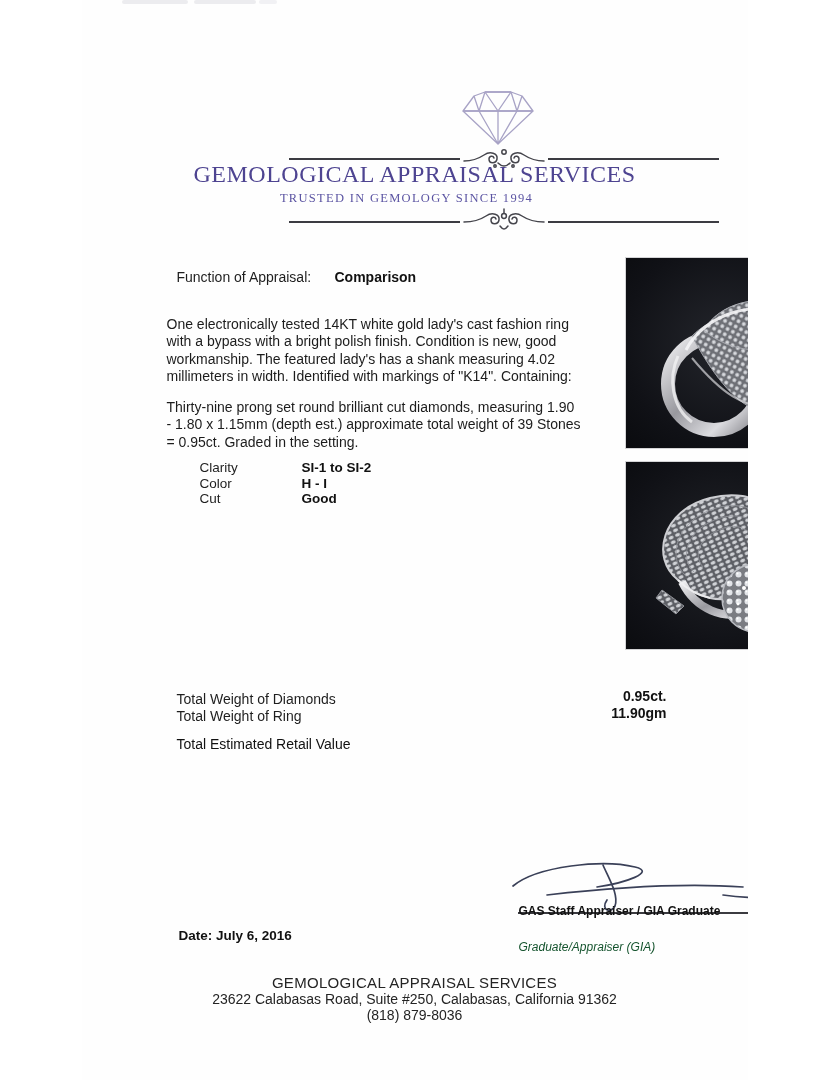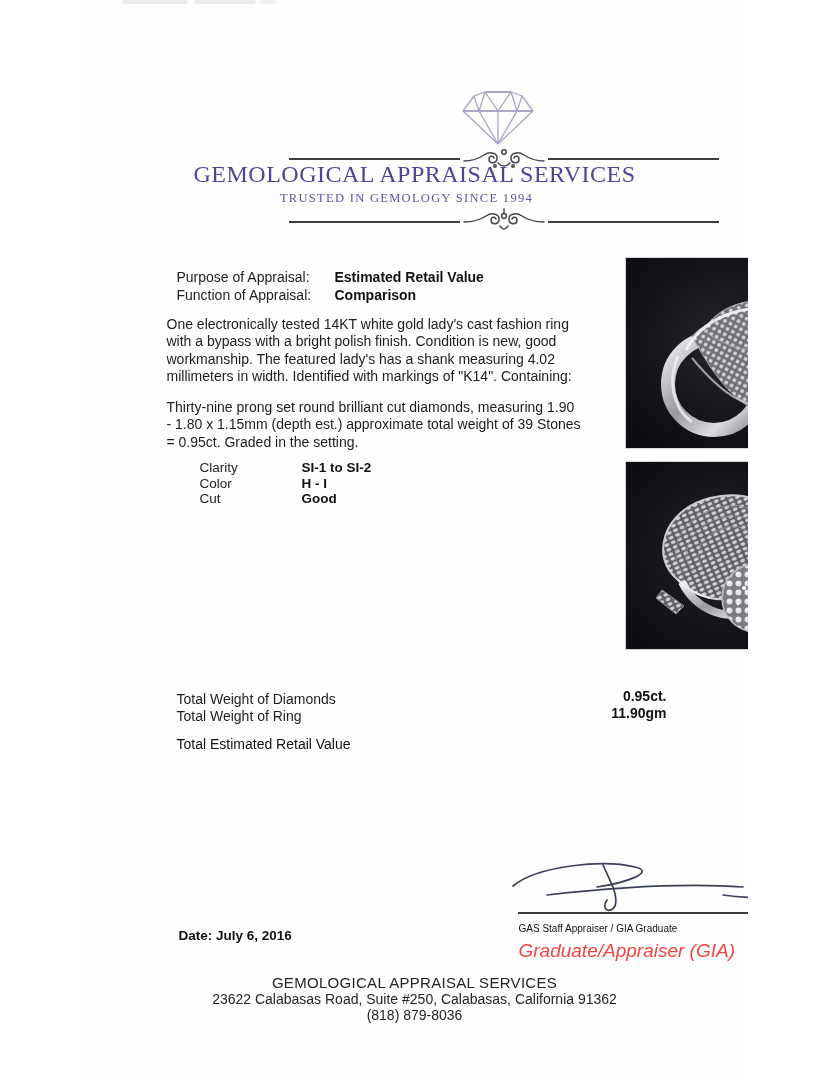--- a/index.html
+++ b/index.html
@@ -57,22 +57,22 @@
 
   
   .tot-labels { left:95px; top:691px; font-size:14px; line-height:17px; }
   .tot-values { left:455px; top:688px; width:130px; text-align:right; font-weight:bold; font-size:14px; line-height:17px; color:#111; }
   .retail-label { left:95px; top:736px; font-weight:normal; font-size:14px; color:#111; }
   .retail-value { left:673px; top:734px; width:75px; display:flex; justify-content:space-between; font-weight:bold; font-size:14px; color:#111; }
 
   
   .sig-art { left:425px; top:858px; width:330px; height:56px; }
   .sig-line { left:436px; top:912px; width:312px; border-top:2px solid #3b3b40; }
-  .sig-title { left:437px; top:923px; font-weight:normal; font-size:10px; color:#111; }
-  .sig-sub { left:437px; top:940px; font-style:italic; font-size:19px; color:#ef4444; }
+  .sig-title { left:437px; top:904px; font-weight:bold; font-size:12px; color:#111; }
+  .sig-sub { left:437px; top:940px; font-style:italic; font-size:12px; color:#14532d; }
   .date-line { left:97px; top:928px; font-weight:bold; font-size:13.5px; color:#111; }
 
   
   .f-center { left:0; right:0; text-align:center; white-space:nowrap; }
   .f-company { top:974px; font-size:15px; letter-spacing:.3px; color:#242424; }
   .f-address { top:991px; font-size:14px; color:#242424; }
   .f-phone   { top:1007px; font-size:14px; color:#242424; }
   .f-page    { top:1026px; font-size:14px; font-weight:bold; color:#111; }
 </style>
 </head>
@@ -120,24 +120,20 @@
         <path d="M82 14 C72 14 66 16 60 20 C54 24 46 22 47 16 C48 11 55 11 55 16 C55 19 51 20 50 17"></path>
         <path d="M38 10 C41 6 43 6 46 10"></path>
         <circle cx="42" cy="20" r="2.4"></circle>
         <path d="M42 23 L42 27"></path>
       </g>
     </svg>
     <div class="rule"></div>
   </div>
 
   <div class="abs purpose">
-    <div class="row">
-      <span class="lbl">Purpose of Appraisal:</span>
-      <span class="val">Estimated Retail Value</span>
-    </div>
     <div class="row">
       <span class="lbl">Function of Appraisal:</span>
       <span class="val">Comparison</span>
     </div>
   </div>
 
   <p class="abs para p1">One electronically tested 14KT white gold lady's cast fashion ring
 with a bypass with a bright polish finish. Condition is new, good
 workmanship. The featured lady's has a shank measuring 4.02
 millimeters in width. Identified with markings of "K14".  Containing:</p>

